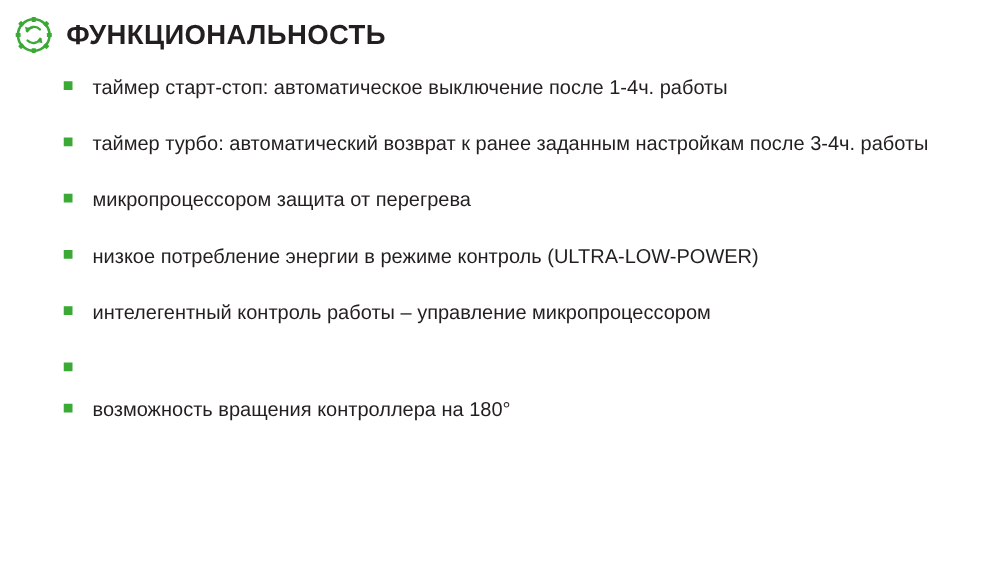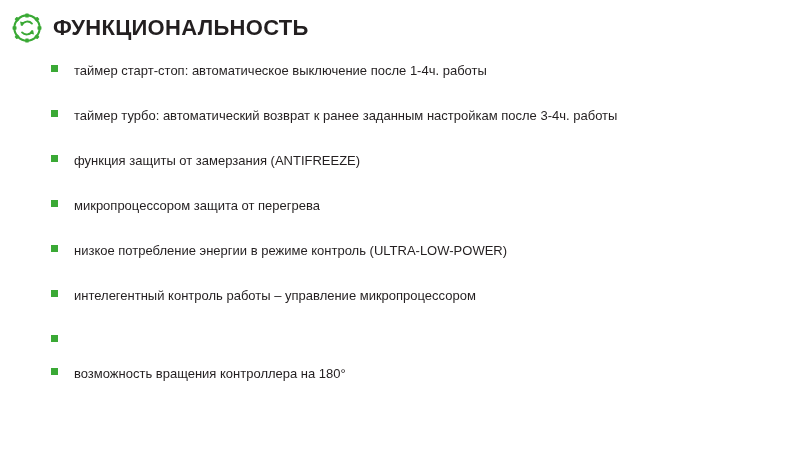--- a/index.html
+++ b/index.html
@@ -52,21 +52,21 @@
     padding: 0;
   }
   .bullet {
     flex: 0 0 auto;
     width: 7px;
     height: 7px;
     background: #3aa935;
     margin: 7px 16px 0 51px;
   }
   .feature-text {
-    font-size: 13px;
+    font-size: 16px;
     line-height: 26px;
     color: #231f20;
     max-width: 700px;
   }
 </style>
 </head>
 <body>
 
 <div class="page">
 
@@ -103,24 +103,20 @@
     <li class="feature-item">
       <span class="bullet"></span>
       <span class="feature-text">таймер старт-стоп: автоматическое выключение после 1-4ч. работы</span>
     </li>
     <li class="feature-item">
       <span class="bullet"></span>
       <span class="feature-text">таймер турбо: автоматический возврат к ранее заданным настройкам после 3-4ч. работы</span>
     </li>
     <li class="feature-item">
       <span class="bullet"></span>
-      <span class="feature-text">функция защиты от замерзания (ANTIFREEZE)</span>
-    </li>
-    <li class="feature-item">
-      <span class="bullet"></span>
       <span class="feature-text">микропроцессором защита от перегрева</span>
     </li>
     <li class="feature-item">
       <span class="bullet"></span>
       <span class="feature-text">низкое потребление энергии в режиме контроль (ULTRA-LOW-POWER)</span>
     </li>
     <li class="feature-item">
       <span class="bullet"></span>
       <span class="feature-text">интелегентный контроль работы – управление микропроцессором</span>
     </li>

